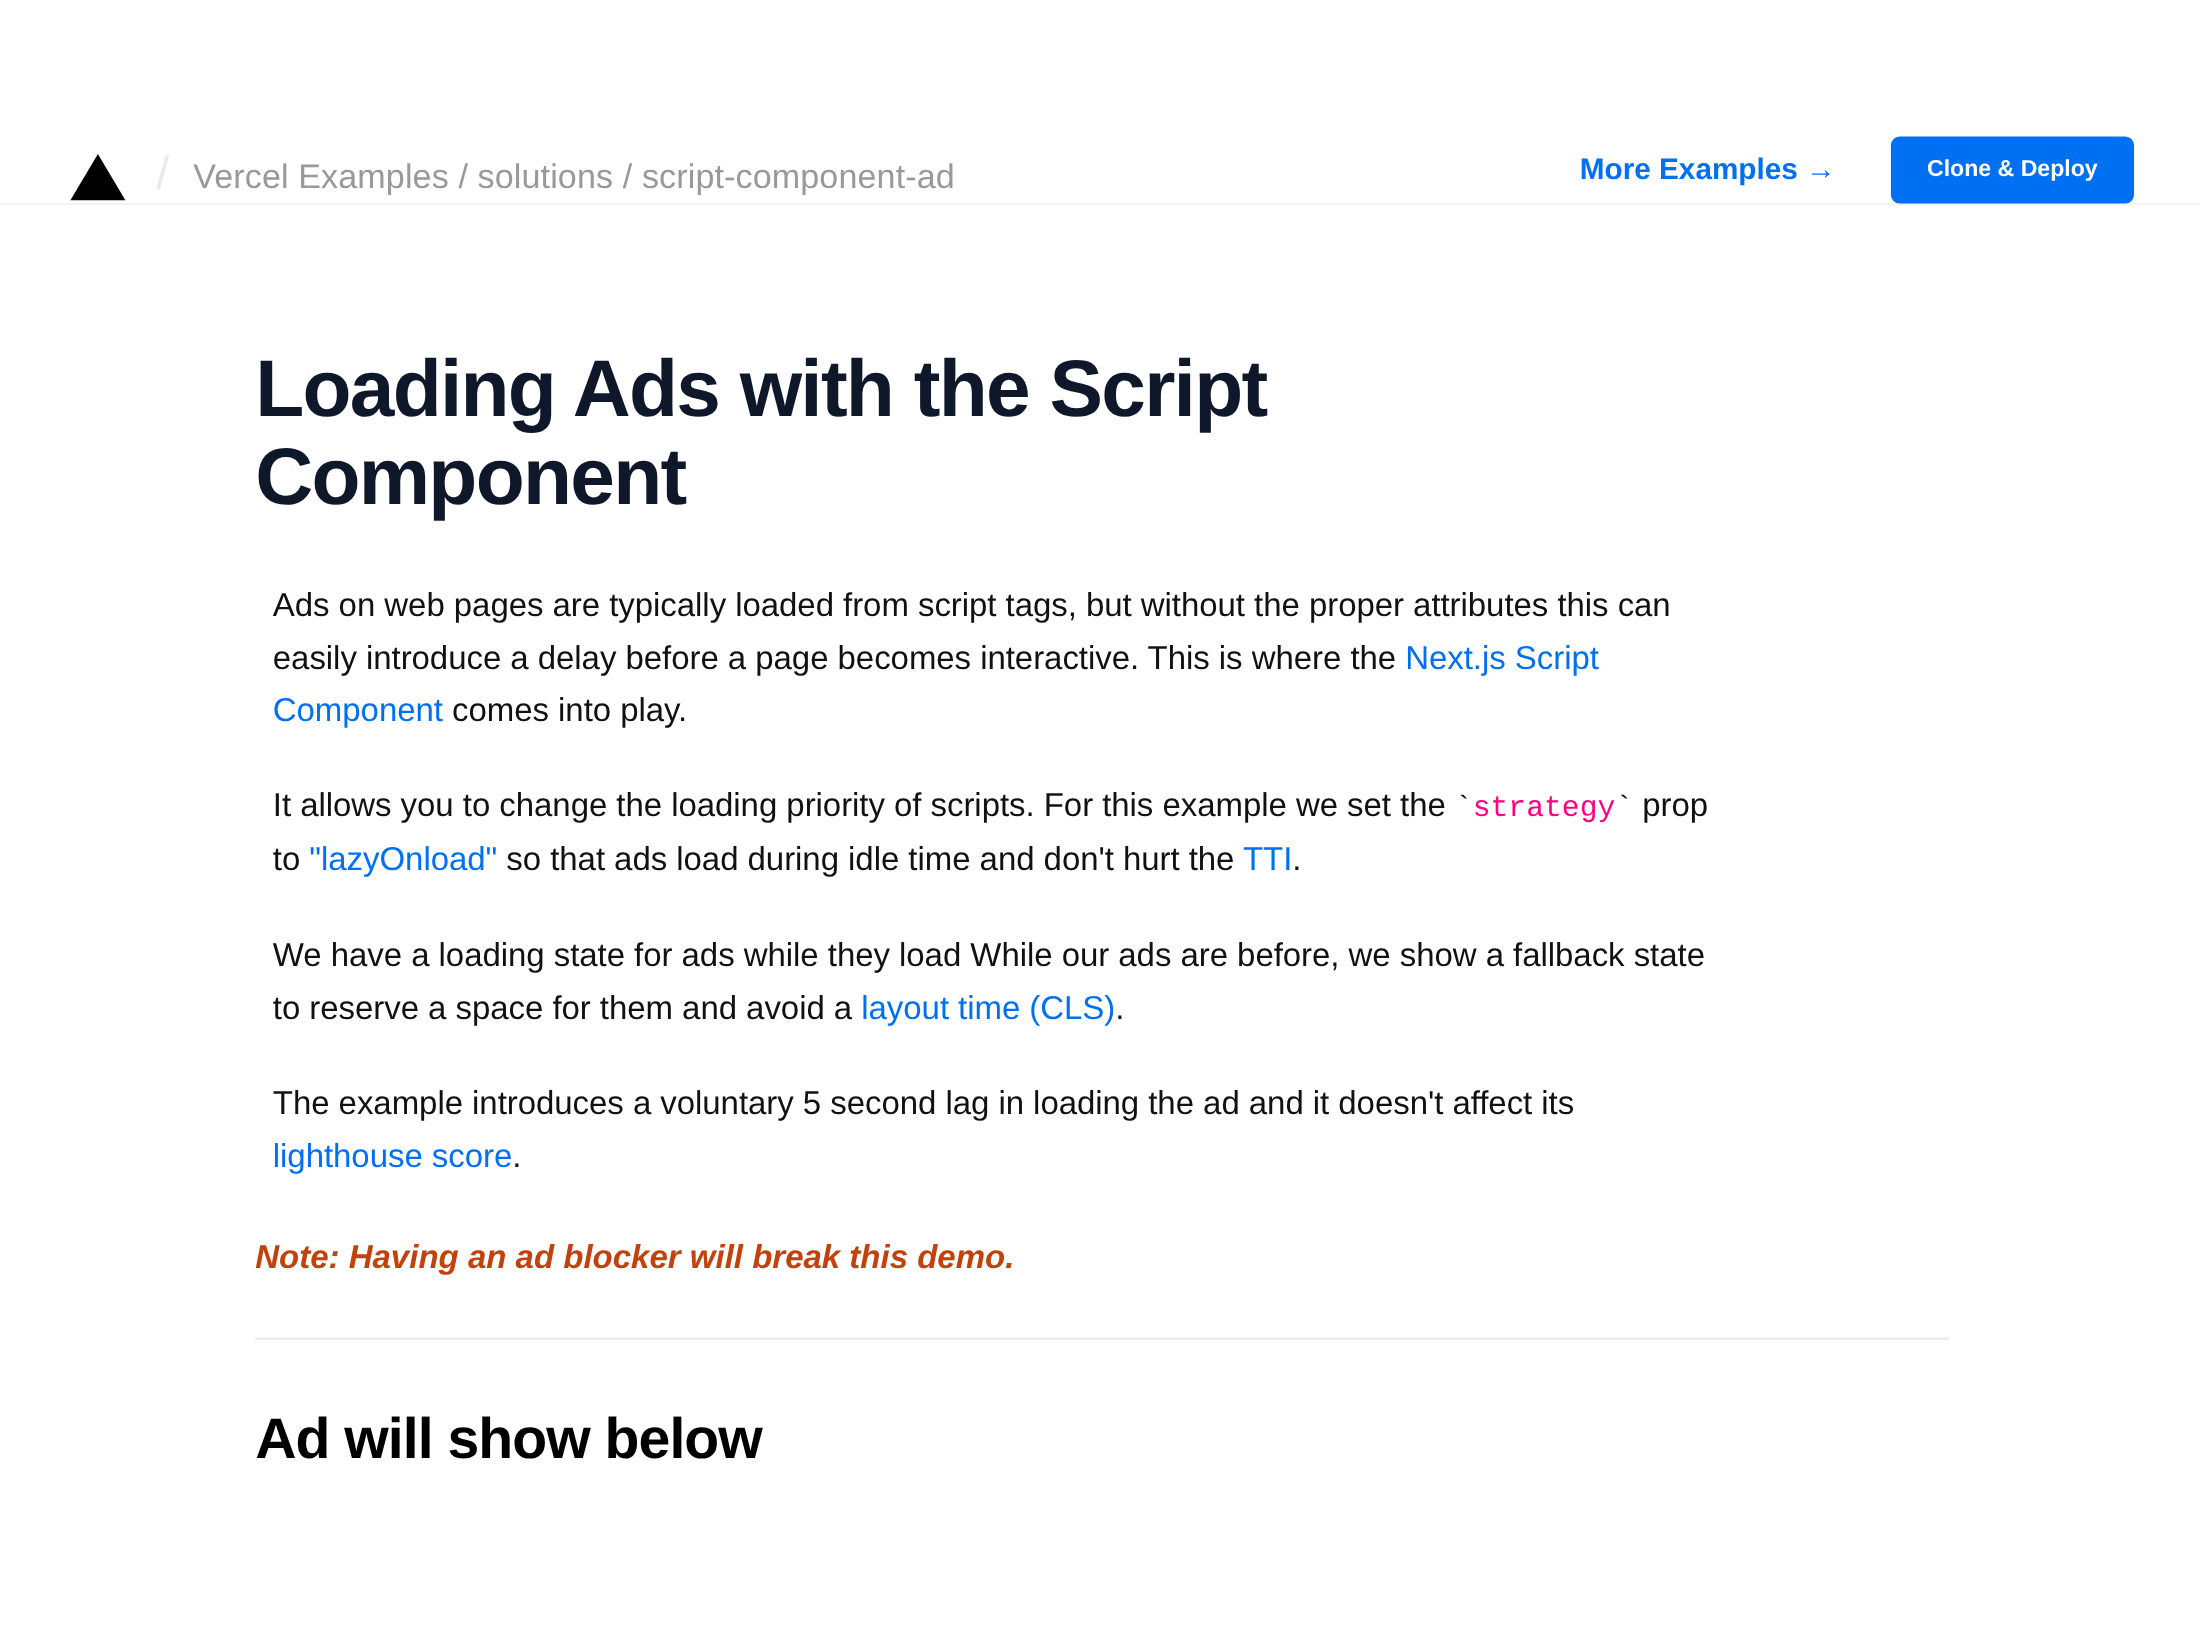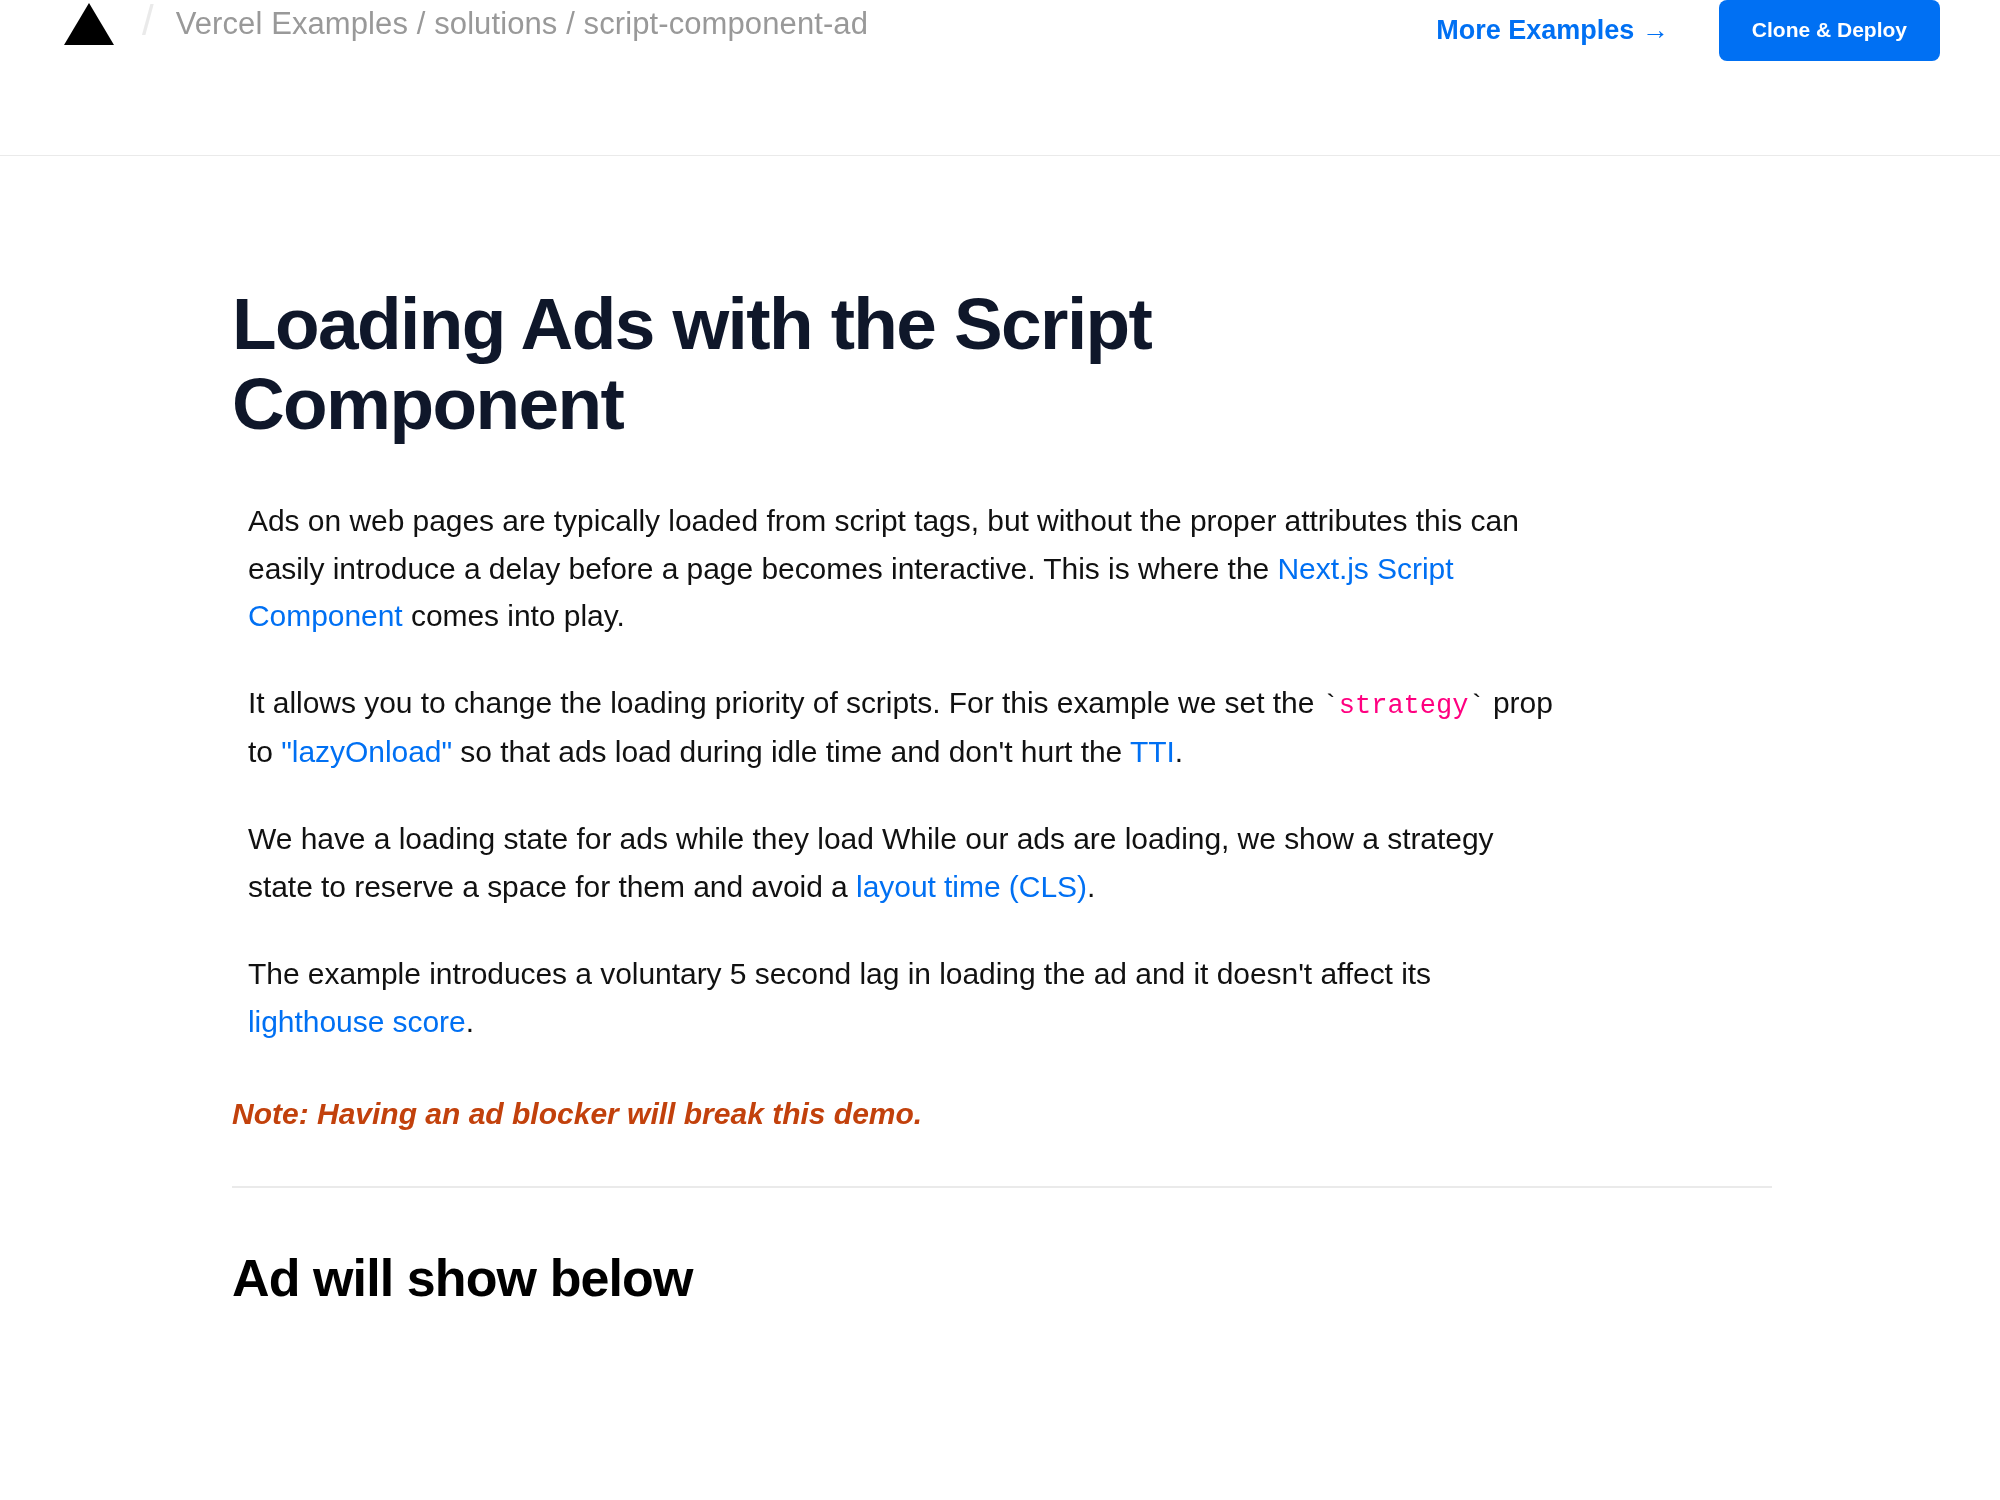--- a/index.html
+++ b/index.html
@@ -11,25 +11,25 @@
     height: 1500px;
     background: #ffffff;
     font-family: "Liberation Sans", sans-serif;
     -webkit-font-smoothing: antialiased;
   }
 
   
   .topbar {
     position: relative;
     width: 100%;
-    height: 156px;
+    height: 186px;
     background: #ffffff;
     border-bottom: 1px solid #eaeaea;
     display: flex;
-    align-items: flex-start;
+    align-items: flex-end;
     padding: 0 60px 0 62px;
   }
   .brand-group {
     display: flex;
     align-items: center;
     flex: 1 1 auto;
     min-width: 0;
   }
   .vercel-logo {
     width: 54px;
@@ -190,21 +190,21 @@
 
       <p class="para">
         <span>Ads on web pages are typically loaded from script tags, but without the proper attributes this can easily introduce a delay before a page becomes interactive. This is where the </span><a class="inline-link" href="#">Next.js Script Component</a><span> comes into play.</span>
       </p>
 
       <p class="para">
         <span>It allows you to change the loading priority of scripts. For this example we set the </span><code class="code-inline"><span class="tick">`</span><span>strategy</span><span class="tick">`</span></code><span> prop to </span><a class="inline-link" href="#">"lazyOnload"</a><span> so that ads load during idle time and don't hurt the </span><a class="inline-link" href="#">TTI</a><span>.</span>
       </p>
 
       <p class="para">
-        <span>We have a loading state for ads while they load While our ads are loading, we show a strategy state to reserve a space for them and avoid a </span><a class="inline-link" href="#">layout time (CLS)</a><span>.</span>
+        <span>We have a loading state for ads while they load While our ads are before, we show a fallback state to reserve a space for them and avoid a </span><a class="inline-link" href="#">layout time (CLS)</a><span>.</span>
       </p>
 
       <p class="para">
         <span>The example introduces a voluntary 5 second lag in loading the ad and it doesn't affect its </span><a class="inline-link" href="#">lighthouse score</a><span>.</span>
       </p>
 
       <p class="note">Note: Having an ad blocker will break this demo.</p>
 
       <hr class="divider">
 

